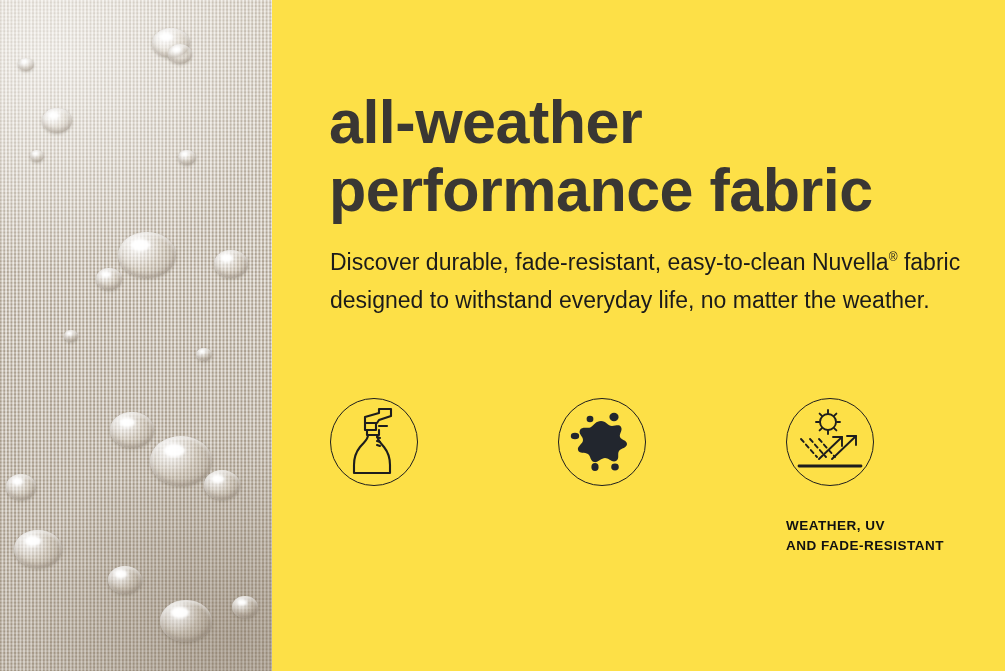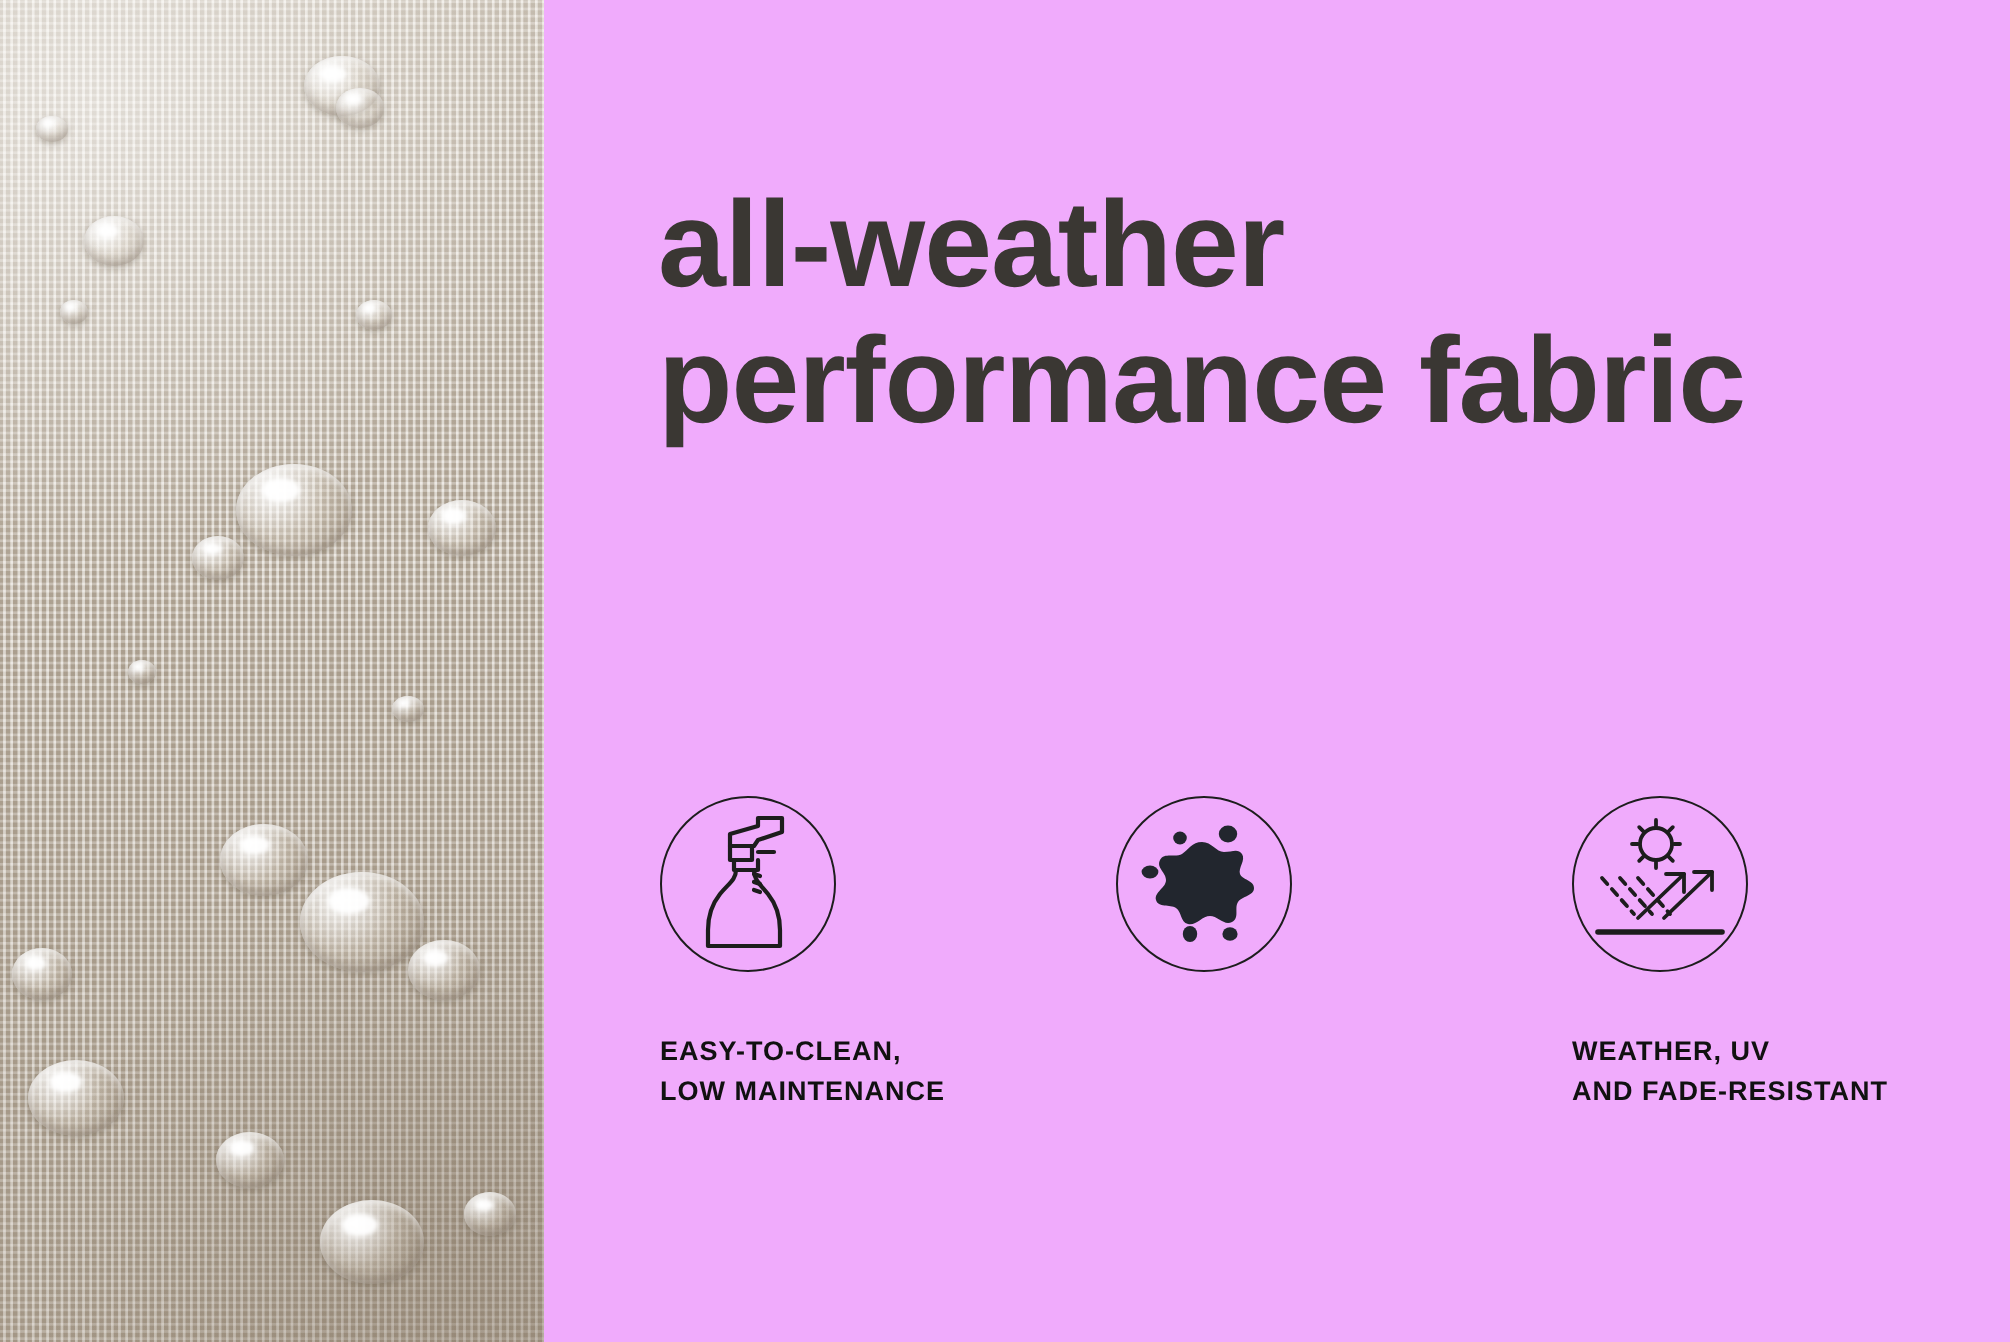--- a/index.html
+++ b/index.html
@@ -69,21 +69,21 @@
     filter: blur(1px);
   }
 
   
   .content {
     position: absolute;
     left: 272px;
     top: 0;
     width: 733px;
     height: 671px;
-    background: #f0abfc;
+    background: #fde047;
   }
   .headline {
     position: absolute;
     left: 57px;
     top: 88px;
     width: 660px;
     margin: 0;
     font-size: 61px;
     line-height: 68px;
     font-weight: 700;
@@ -167,36 +167,35 @@
     <div class="drop" style="left:160px; top:600px; width:52px; height:42px;"></div>
     <div class="drop" style="left:232px; top:596px; width:26px; height:22px;"></div>
     <div class="drop" style="left:64px;  top:330px; width:14px; height:12px;"></div>
     <div class="drop" style="left:196px; top:348px; width:16px; height:13px;"></div>
   </div>
 
   <div class="content">
 
     <h1 class="headline"><span>all-weather</span><br><span>performance fabric</span></h1>
 
+    <p class="subcopy"><span>Discover durable, fade-resistant, easy-to-clean</span> <span>Nuvella</span><sup>®</sup><span> fabric designed to withstand everyday life, no matter the weather.</span></p>
 
     <div class="features">
 
       <div class="feature">
         <div class="icon-circle">
           <svg width="62" height="70" viewBox="0 0 62 70" fill="none" stroke="#1d1d1d" stroke-width="2.1" stroke-linejoin="round" stroke-linecap="round">
             <path d="M22 16 L22 10 L36 6 L36 2 L48 2 L48 9 L36 13 L34 16 Z"></path>
             <path d="M22 16 L22 23 L33 23 L33 17"></path>
             <path d="M24 23 L24 28 L36 28 L36 23"></path>
             <path d="M36 19 L44 19"></path>
             <path d="M25 28 C25 33 21 35 17 40 C13 45 11 52 11 58 L11 66 L47 66 L47 58 C47 52 45 45 41 40 C37 35 34 33 34 28"></path>
             <path d="M34 30 L37 31 M34 34 L37 35 M34 38 L37 39"></path>
           </svg>
         </div>
-        <div class="caption">EASY-TO-CLEAN,
-LOW MAINTENANCE</div>
       </div>
 
       <div class="feature">
         <div class="icon-circle">
           <svg width="64" height="60" viewBox="0 0 64 60">
             <path fill="#22262e" d="M31 9 C36 9 38 14 42 14 C46 14 49 12 51 15 C53 18 49 22 50 25 C51 28 57 28 57 32 C57 36 51 36 49 39 C47 42 50 47 46 49 C42 51 39 46 35 46 C31 46 28 51 24 50 C20 49 21 44 18 42 C15 40 9 42 8 38 C7 34 13 32 13 28 C13 24 8 22 10 18 C12 14 18 17 21 15 C24 13 26 9 31 9 Z"></path>
             <ellipse fill="#22262e" cx="20" cy="7" rx="3.4" ry="3.2"></ellipse>
             <ellipse fill="#22262e" cx="44" cy="5" rx="4.6" ry="4.2"></ellipse>
             <ellipse fill="#22262e" cx="5" cy="24" rx="4.2" ry="3.2"></ellipse>
             <ellipse fill="#22262e" cx="25" cy="55" rx="3.6" ry="4.0"></ellipse>

